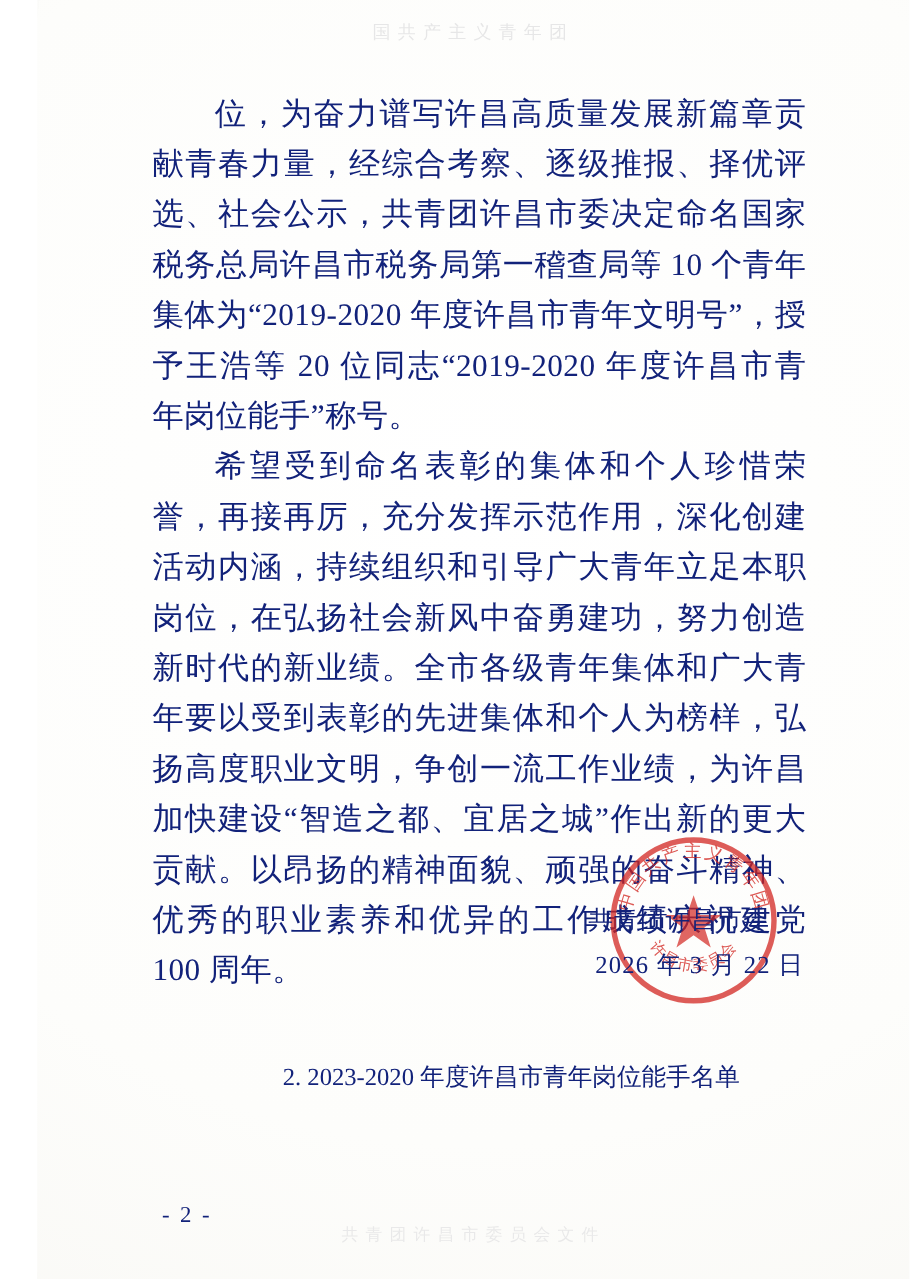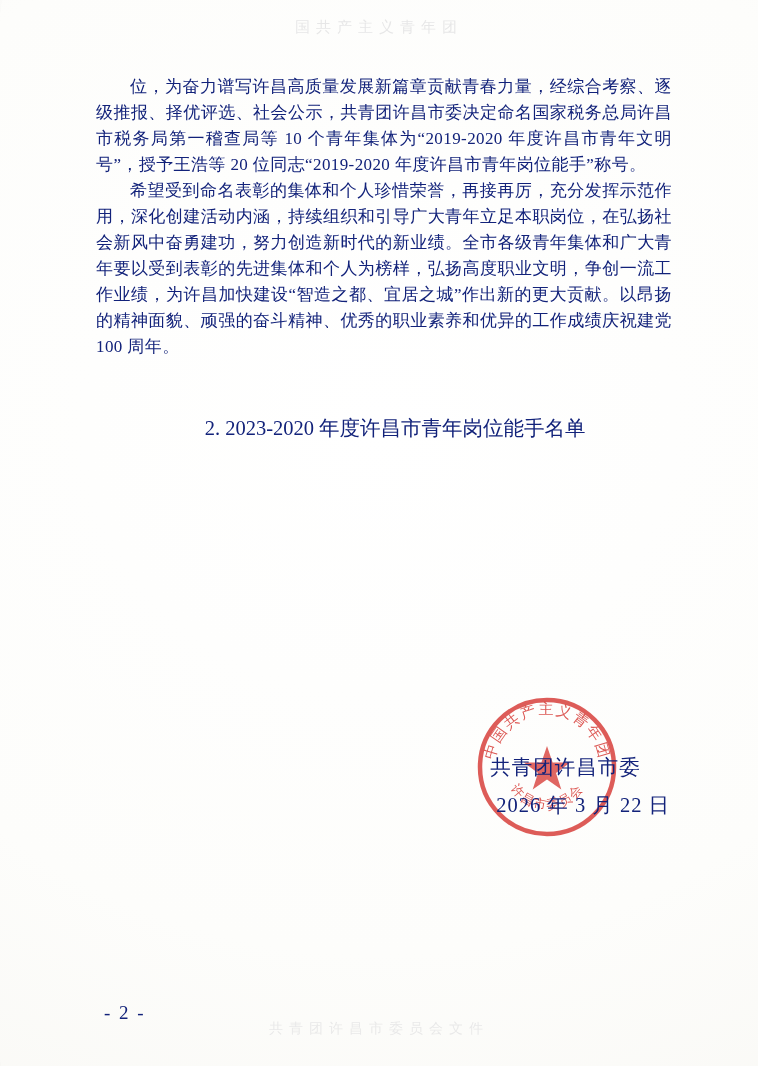--- a/index.html
+++ b/index.html
@@ -13,20 +13,21 @@
     font-family: "Liberation Serif", "DejaVu Serif", serif;
     overflow: hidden;
     position: relative;
   }
 
   .page {
     position: absolute;
     inset: 0;
     background:
       radial-gradient(ellipse 140% 90% at 50% 40%, #ffffff 0%, #fdfdfb 55%, #f7f6f2 100%);
+    margin-left: 31px;
   }
 
   
   .ghost {
     position: absolute;
     left: 0;
     right: 0;
     text-align: center;
     color: rgba(150, 150, 160, 0.22);
     font-size: 15px;
@@ -41,22 +42,22 @@
   .content {
     position: absolute;
     left: 96px;
     right: 86px;
     top: 74px;
   }
 
   p.para {
     margin: 0 0 0 0;
     color: #12227a;
-    font-size: 17px;
-    line-height: 26px;
+    font-size: 26px;
+    line-height: 42px;
     text-align: justify;
     text-justify: inter-ideograph;
     letter-spacing: 0.4px;
     font-family: "Liberation Serif", "DejaVu Serif", serif;
   }
   p.para.indent { text-indent: 2em; }
   p.para + p.para { margin-top: 0px; }
 
   .attach-block {
     margin-top: 48px;

